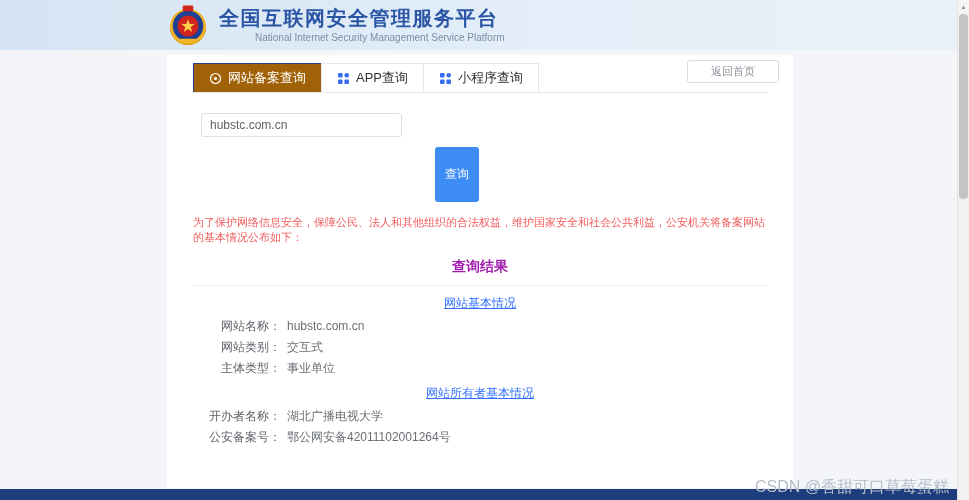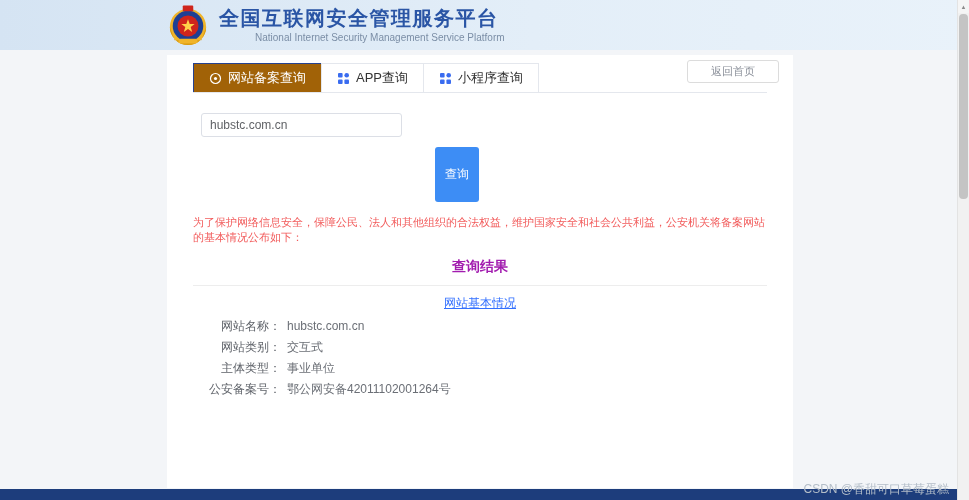--- a/index.html
+++ b/index.html
@@ -47,21 +47,21 @@
   .results-title { margin-top:13px; text-align:center; font-size:14px; font-weight:bold; color:#a21caf; }
   .divider { margin-top:9px; border-top:1px solid #ededed; }
   .section-link { margin-top:9px; margin-bottom:7px; text-align:center; font-size:12px; color:#3370ff; cursor:pointer;text-decoration:underline; }
 
   .result-row { display:flex; font-size:12px; color:#606266; line-height:1.25; margin-bottom:6px; }
   .result-label { width:88px; text-align:right; flex:0 0 auto; color:#5e6269; }
   .result-value { margin-left:6px; color:#6b6f76; }
 
   
   .footer-bar { position:absolute; left:0; bottom:0; width:100%; height:11px; background:#1d3d7c; }
-  .watermark { position:absolute; right:20px; bottom:2px; font-size:12px; color:#b3bdc8; z-index:5; }
+  .watermark { position:absolute; right:20px; bottom:2px; font-size:16px; color:#b3bdc8; z-index:5; }
 
   .scrollbar { position:absolute; top:0; right:0; width:12px; height:500px; background:#f1f1f1;
     border-left:1px solid #e3e3e3; z-index:10; }
   .scroll-btn-up { height:13px; display:flex; align-items:center; justify-content:center;
     font-size:6px; color:#8a8a8a; background:#f5f5f5; cursor:pointer; }
   .scroll-thumb { position:absolute; top:14px; left:1px; width:9px; height:185px; background:#c4c4c4;
     border-radius:4px; cursor:pointer; }
 </style>
 </head>
 <body>
@@ -143,22 +143,27 @@
       <div class="result-row">
         <div class="result-label">网站类别：</div>
         <div class="result-value">交互式</div>
       </div>
       <div class="result-row">
         <div class="result-label">主体类型：</div>
         <div class="result-value">事业单位</div>
       </div>
     </div>
 
+    <div class="section-link">网站所有者基本情况</div>
 
     <div>
+      <div class="result-row">
+        <div class="result-label">开办者名称：</div>
+        <div class="result-value">湖北广播电视大学</div>
+      </div>
       <div class="result-row">
         <div class="result-label">公安备案号：</div>
         <div class="result-value">鄂公网安备42011102001264号</div>
       </div>
 
     </div>
 
   </div>
 
   <div class="footer-bar"></div>

